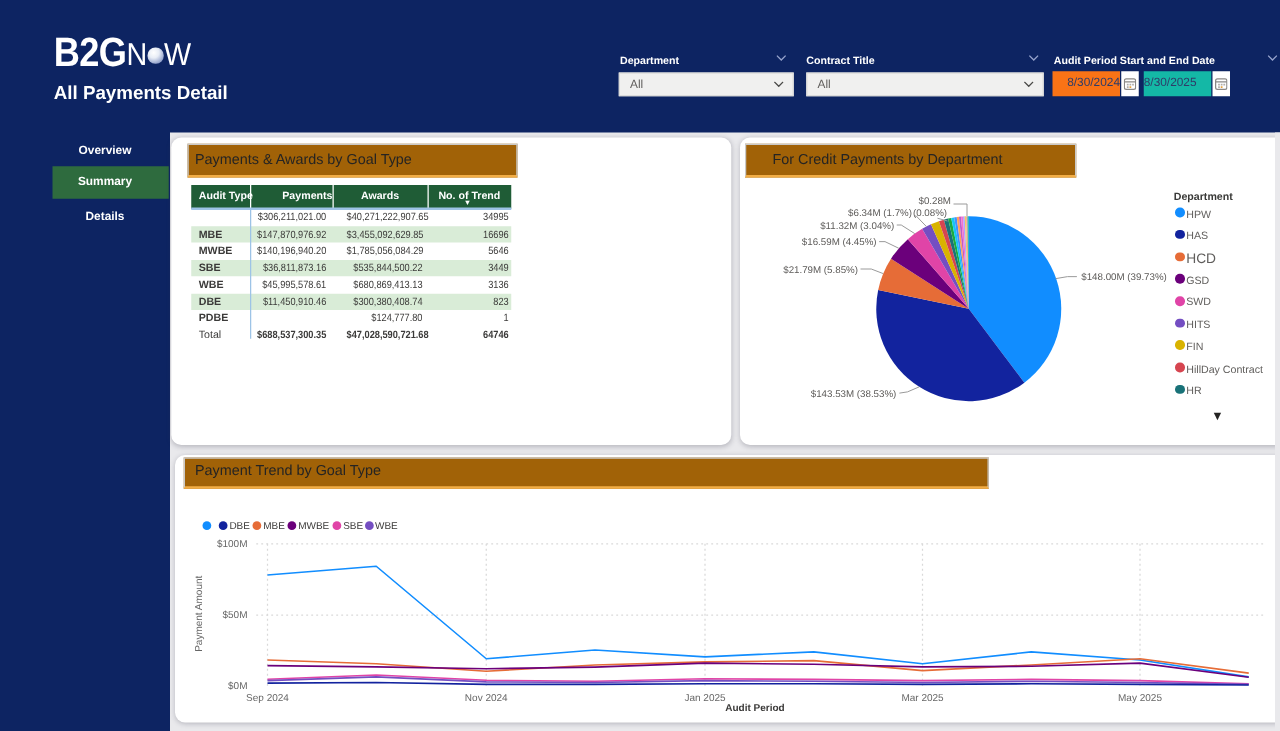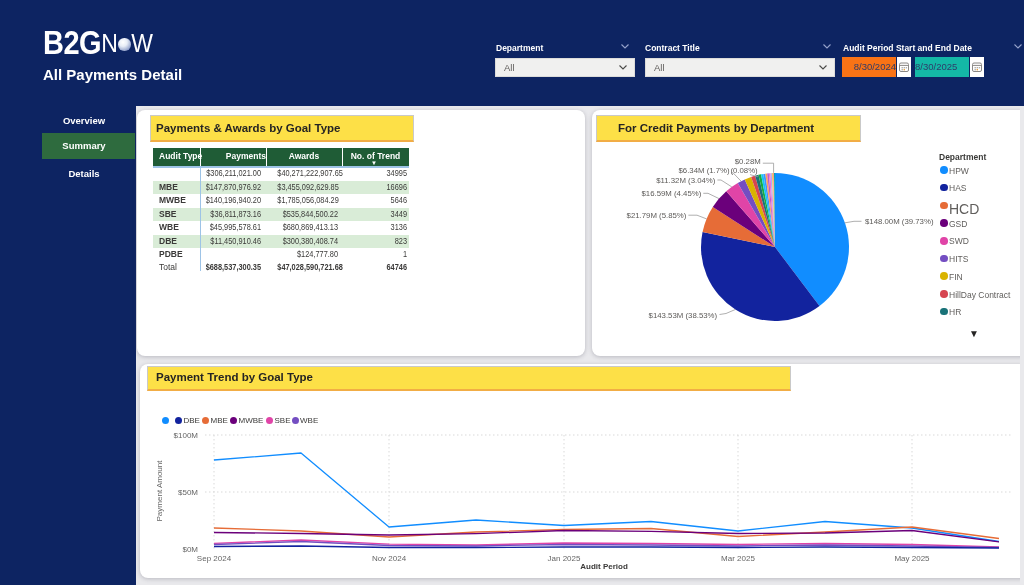--- a/index.html
+++ b/index.html
@@ -1,18 +1,18 @@
 <!DOCTYPE html>
 <html><head><meta charset="utf-8">
 <style>
 * { margin:0; padding:0; box-sizing:border-box; }
 html,body { width:1024px; height:585px; overflow:hidden; font-family:"Liberation Sans", sans-serif; background:#e9e9ec; }
 .abs { position:absolute; }
 .card { position:absolute; background:#fff; border-radius:8px; box-shadow:0 1px 4px rgba(60,60,80,.28); }
-.titlebox { position:absolute; background:#fde047; border:1px solid #c9c9c9; border-bottom:2.2px solid #f2ad45; color:#252423; font-weight:bold; font-size:11.5px; }
+.titlebox { position:absolute; background:#a16207; border:1px solid #c9c9c9; border-bottom:2.2px solid #f2ad45; color:#252423; font-weight:normal; font-size:11.5px; }
 .lbl { position:absolute; color:#fff; font-weight:bold; font-size:8.5px; }
 </style></head>
 <body>
 
 <div class="abs" style="left:0;top:0;width:1024px;height:106px;background:#0d2462"></div>
 <div class="abs" style="left:0;top:0;width:136px;height:585px;background:#0d2462"></div>
 
 <div class="abs" style="left:43px;top:27px;color:#fff;white-space:nowrap">
   <span style="display:inline-block;font-size:29px;font-weight:800;letter-spacing:-0.5px;vertical-align:middle;transform:scaleY(1.13)">B2G</span><span style="display:inline-block;font-size:23px;font-weight:400;vertical-align:middle;transform:scaleY(1.1)">N</span><span style="display:inline-block;vertical-align:middle;width:12.5px;height:12.5px;border-radius:50%;background:radial-gradient(circle at 38% 32%, #ffffff 0%, #e8edf6 35%, #9dabd0 70%, #5a6ea8 100%);margin:0 0.5px 0 0.5px;position:relative;top:1px"></span><span style="display:inline-block;font-size:23px;font-weight:400;vertical-align:middle;transform:scaleY(1.1)">W</span>
 </div>
@@ -186,21 +186,21 @@
   <text x="168.8" y="53.5" text-anchor="end">$0.28M</text>
 </g>
 </svg>
 
 <div class="abs" style="left:939px;top:152px;color:#3a3a38;font-weight:bold;font-size:8.5px">Department</div>
 <div class="abs" style="left:940px;top:166.2px;width:7.6px;height:7.6px;border-radius:50%;background:#118DFF"></div>
 <div class="abs" style="left:949px;top:165.6px;color:#605e5c;font-size:8.5px;white-space:nowrap">HPW</div>
 <div class="abs" style="left:940px;top:183.9px;width:7.6px;height:7.6px;border-radius:50%;background:#12239E"></div>
 <div class="abs" style="left:949px;top:183.3px;color:#605e5c;font-size:8.5px;white-space:nowrap">HAS</div>
 <div class="abs" style="left:940px;top:201.6px;width:7.6px;height:7.6px;border-radius:50%;background:#E66C37"></div>
-<div class="abs" style="left:949px;top:201.0px;color:#605e5c;font-size:14px;white-space:nowrap">HCD</div>
+<div class="abs" style="left:949px;top:201.0px;color:#605e5c;font-size:11px;white-space:nowrap">HCD</div>
 <div class="abs" style="left:940px;top:219.3px;width:7.6px;height:7.6px;border-radius:50%;background:#6B007B"></div>
 <div class="abs" style="left:949px;top:218.7px;color:#605e5c;font-size:8.5px;white-space:nowrap">GSD</div>
 <div class="abs" style="left:940px;top:237.0px;width:7.6px;height:7.6px;border-radius:50%;background:#E044A7"></div>
 <div class="abs" style="left:949px;top:236.4px;color:#605e5c;font-size:8.5px;white-space:nowrap">SWD</div>
 <div class="abs" style="left:940px;top:254.7px;width:7.6px;height:7.6px;border-radius:50%;background:#744EC2"></div>
 <div class="abs" style="left:949px;top:254.1px;color:#605e5c;font-size:8.5px;white-space:nowrap">HITS</div>
 <div class="abs" style="left:940px;top:272.4px;width:7.6px;height:7.6px;border-radius:50%;background:#D9B300"></div>
 <div class="abs" style="left:949px;top:271.8px;color:#605e5c;font-size:8.5px;white-space:nowrap">FIN</div>
 <div class="abs" style="left:940px;top:290.1px;width:7.6px;height:7.6px;border-radius:50%;background:#D64550"></div>
 <div class="abs" style="left:949px;top:289.5px;color:#605e5c;font-size:8.5px;white-space:nowrap">HillDay Contract</div>

